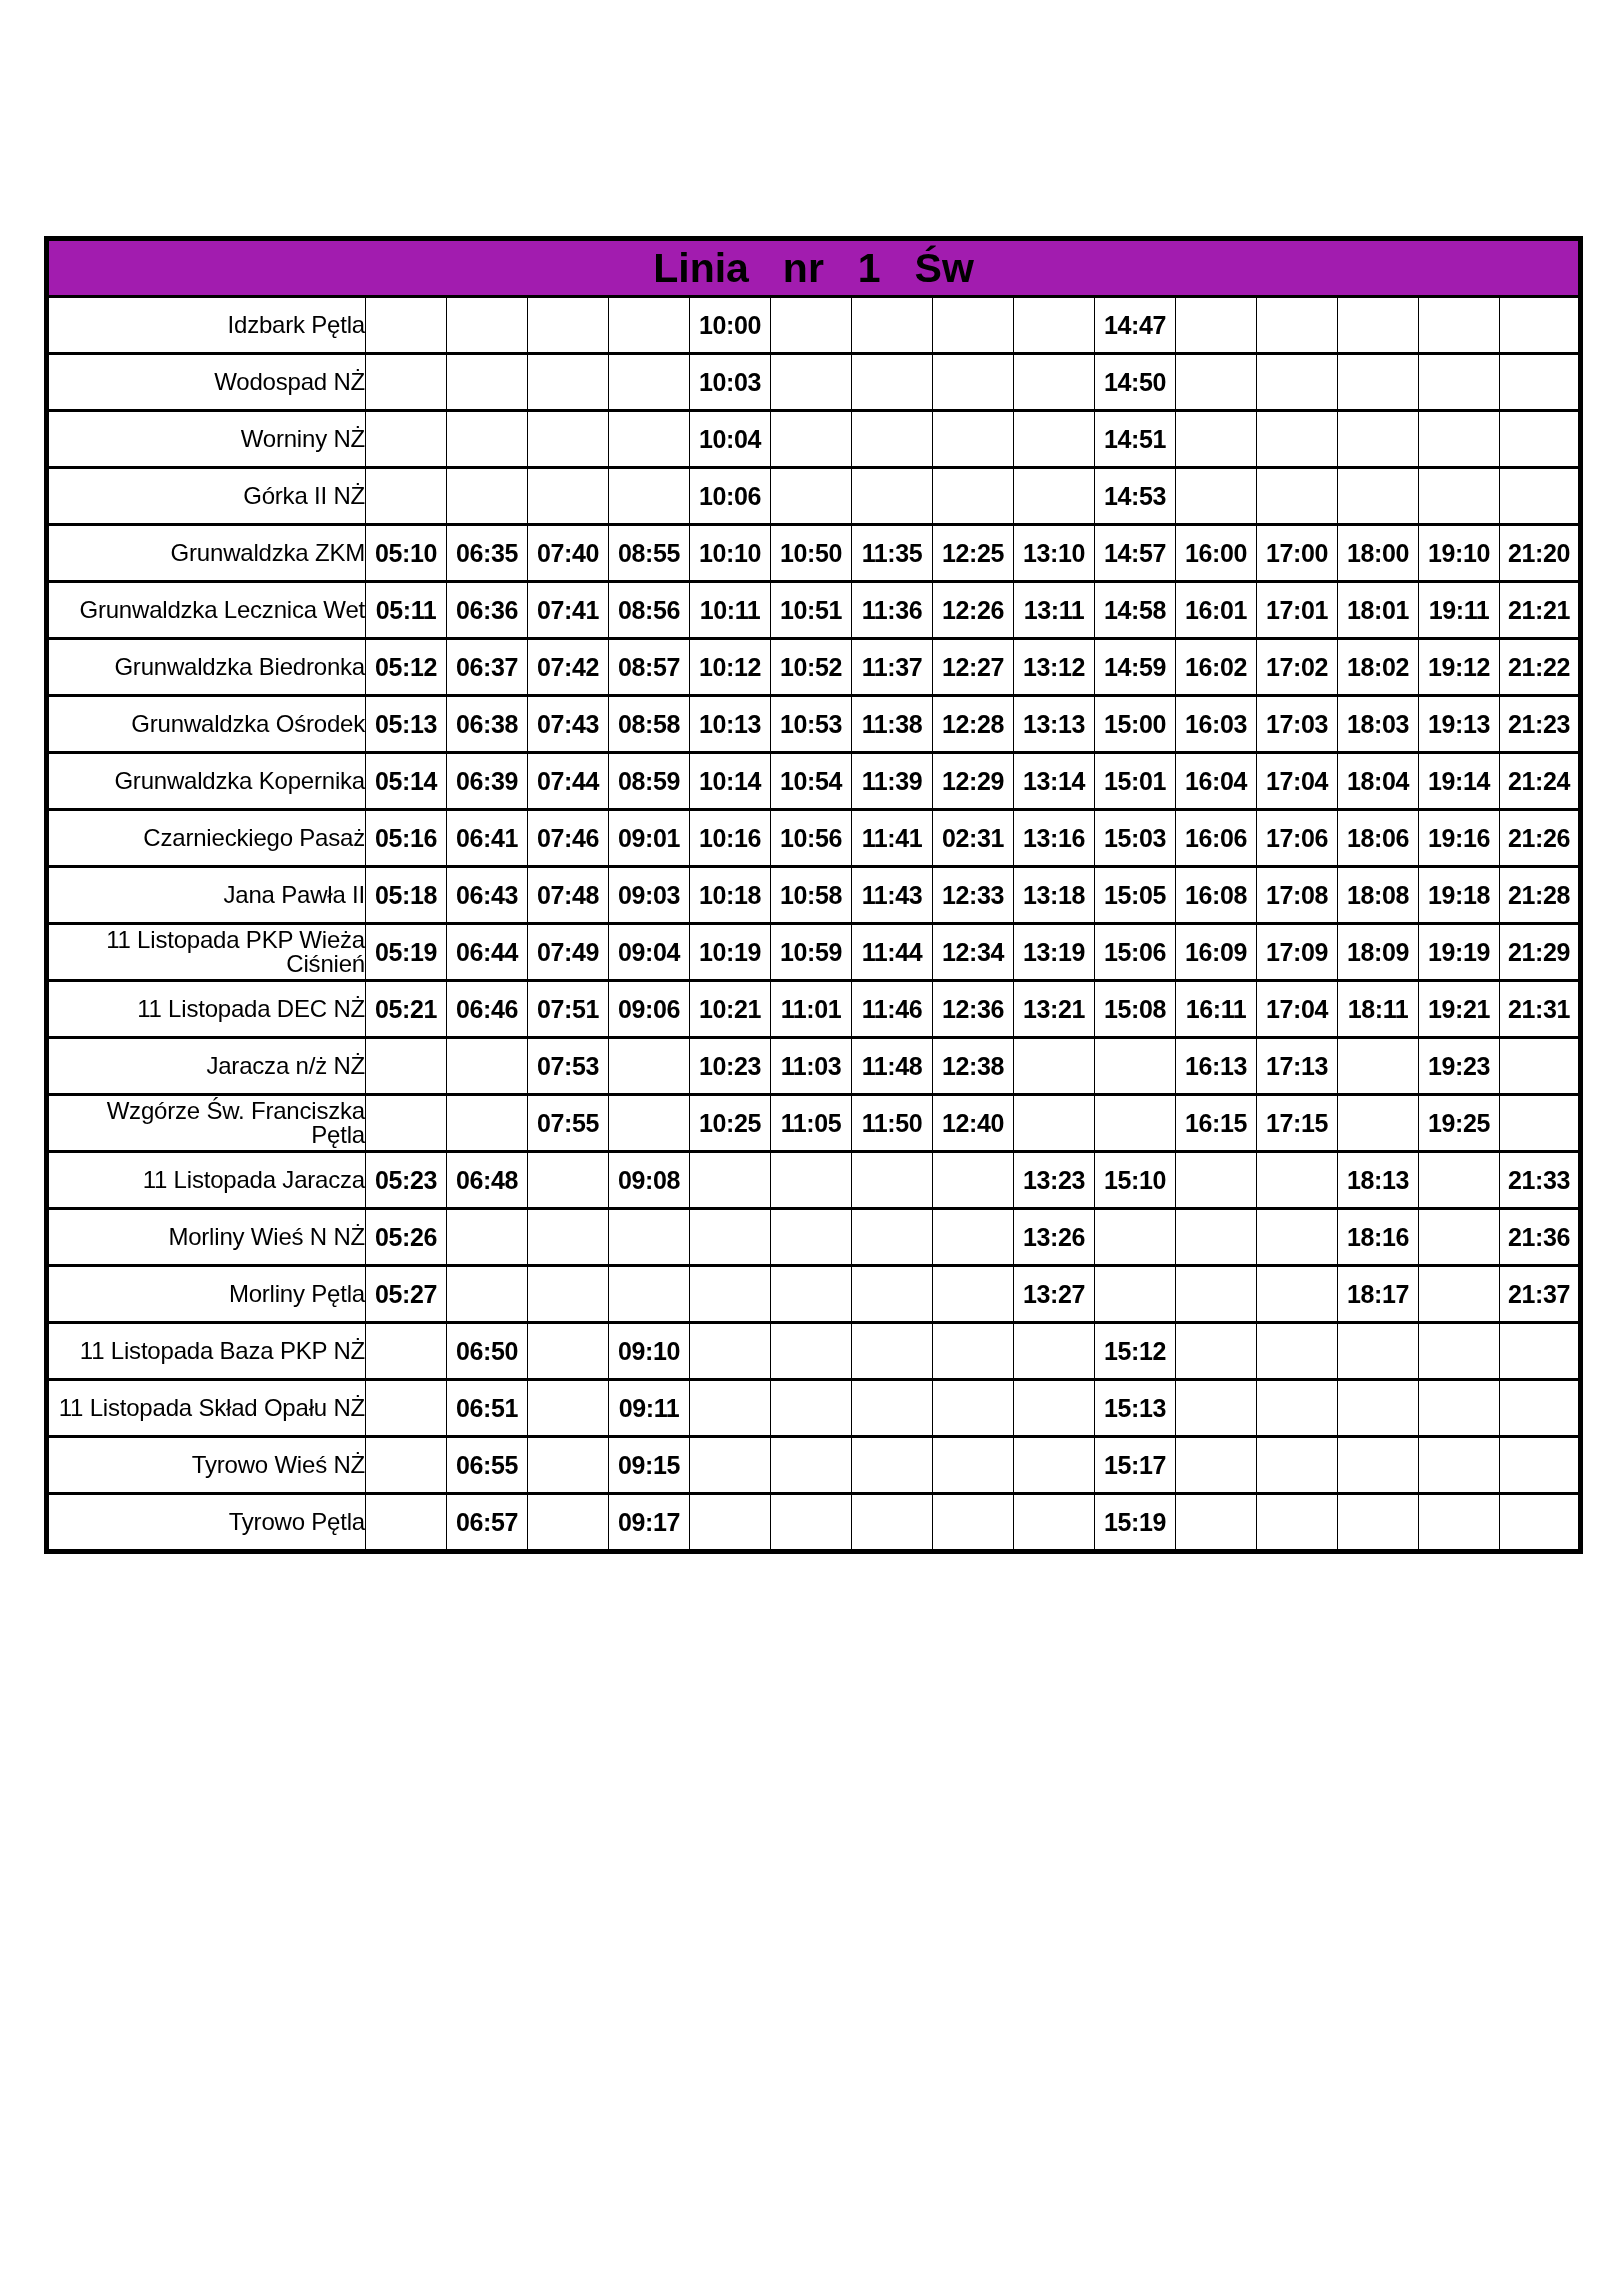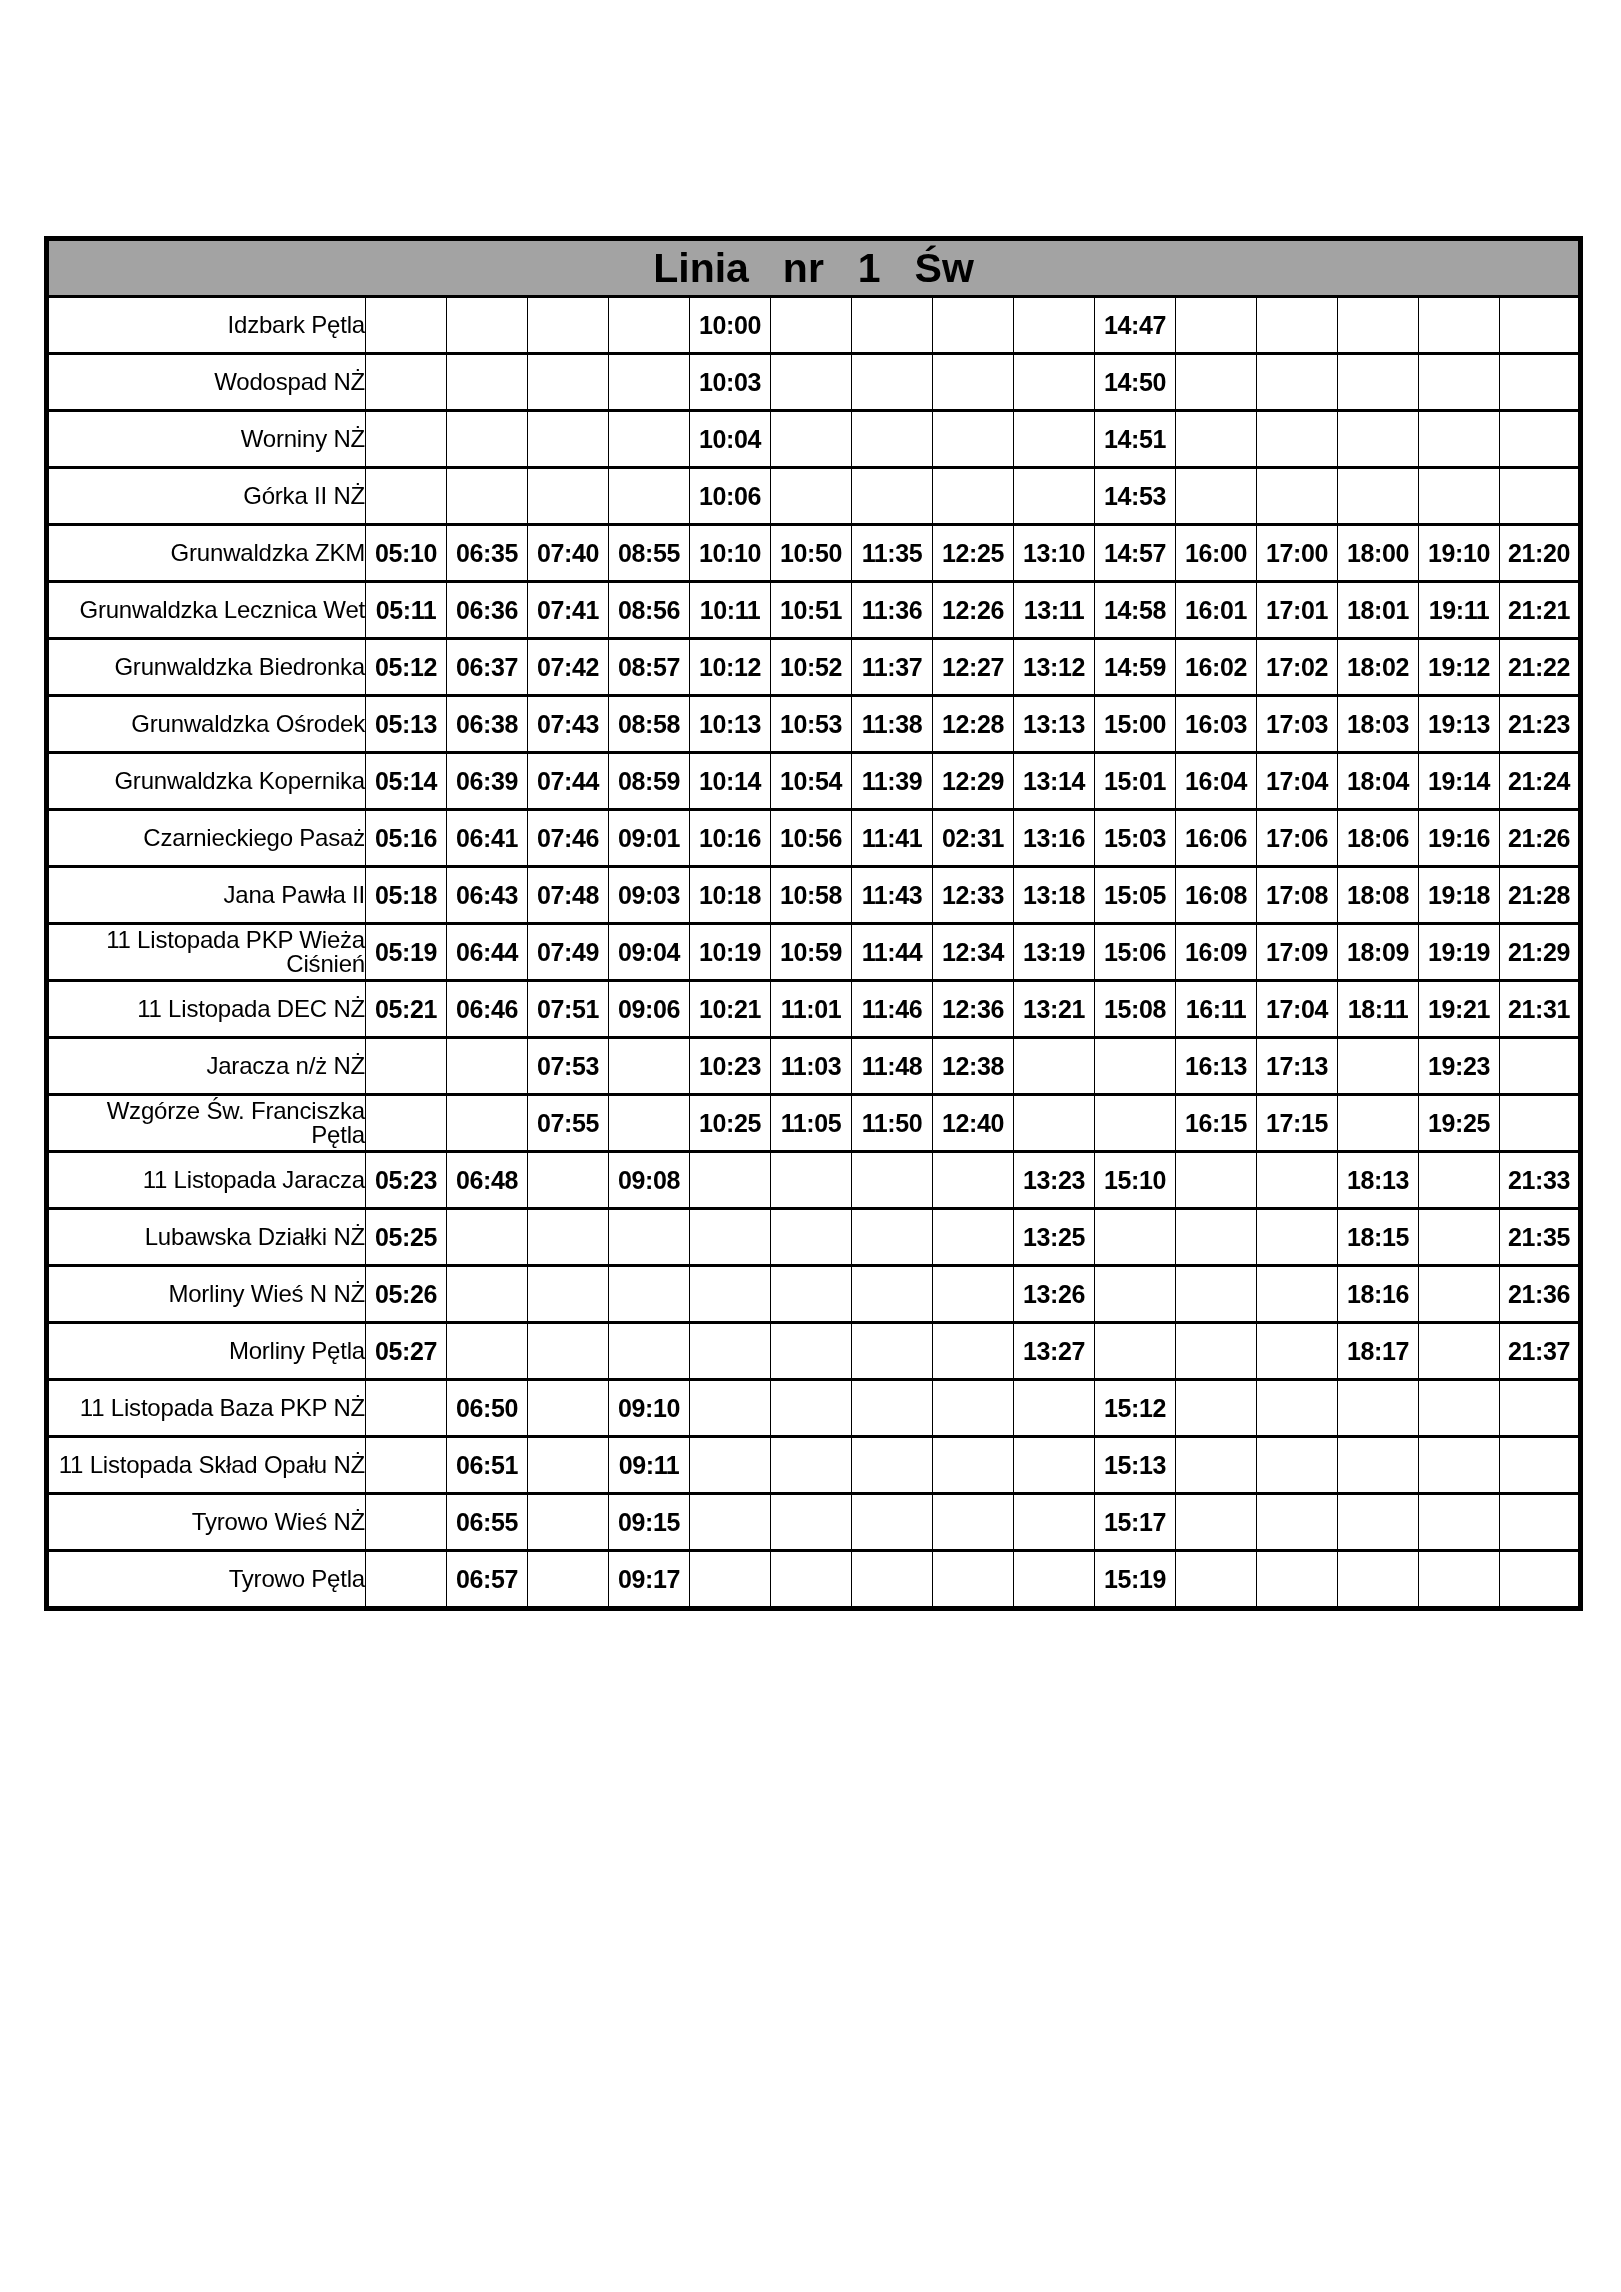--- a/index.html
+++ b/index.html
@@ -85,21 +85,21 @@
         <col style="width: 81px;">
         <col style="width: 81px;">
         <col style="width: 81px;">
         <col style="width: 81px;">
         <col style="width: 81px;">
         <col style="width: 81px;">
         <col style="width: 81px;">
       </colgroup>
     <thead>
       <tr>
-        <td class="title-cell" colspan="16" style="background: #a3a3a3; margin-top: 36px;">Linia nr 1 Św</td>
+        <td class="title-cell" colspan="16" style="background: #a21caf; margin-top: 36px;">Linia nr 1 Św</td>
       </tr>
     </thead>
     <tbody>
         <tr>
           <td class="stop">Idzbark Pętla</td>
           <td class="time"></td>
           <td class="time"></td>
           <td class="time"></td>
           <td class="time"></td>
           <td class="time">10:00</td>
@@ -378,38 +378,20 @@
           <td class="time"></td>
           <td class="time">13:23</td>
           <td class="time">15:10</td>
           <td class="time"></td>
           <td class="time"></td>
           <td class="time">18:13</td>
           <td class="time"></td>
           <td class="time">21:33</td>
         </tr>
         <tr>
-          <td class="stop">Lubawska Działki NŻ</td>
-          <td class="time">05:25</td>
-          <td class="time"></td>
-          <td class="time"></td>
-          <td class="time"></td>
-          <td class="time"></td>
-          <td class="time"></td>
-          <td class="time"></td>
-          <td class="time"></td>
-          <td class="time">13:25</td>
-          <td class="time"></td>
-          <td class="time"></td>
-          <td class="time"></td>
-          <td class="time">18:15</td>
-          <td class="time"></td>
-          <td class="time">21:35</td>
-        </tr>
-        <tr>
           <td class="stop">Morliny Wieś N NŻ</td>
           <td class="time">05:26</td>
           <td class="time"></td>
           <td class="time"></td>
           <td class="time"></td>
           <td class="time"></td>
           <td class="time"></td>
           <td class="time"></td>
           <td class="time"></td>
           <td class="time">13:26</td>

